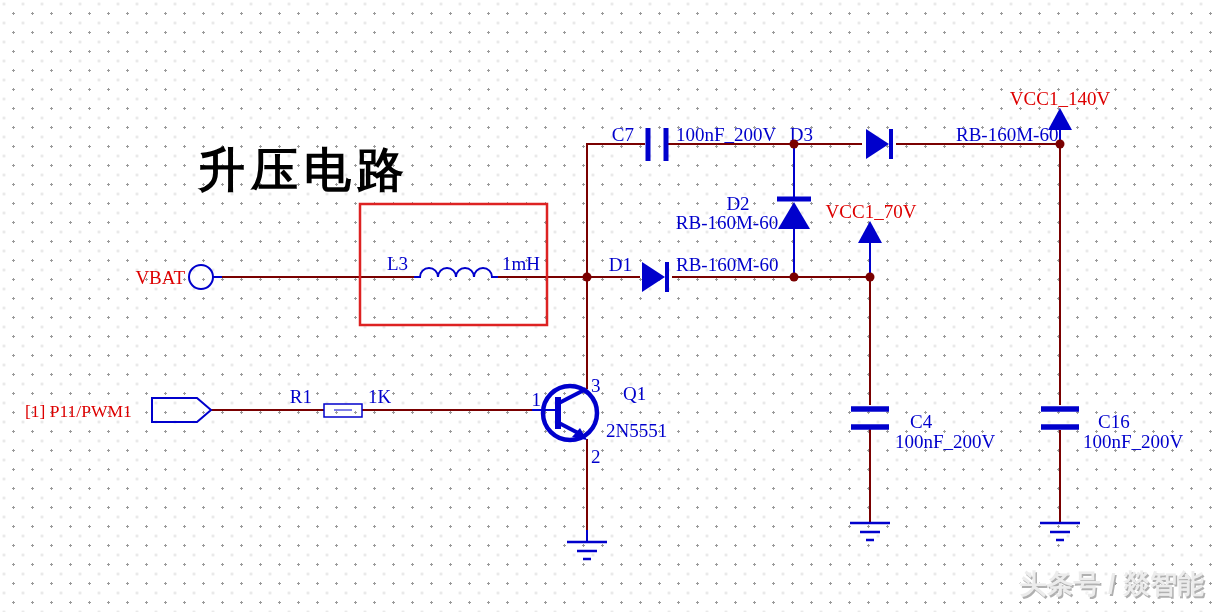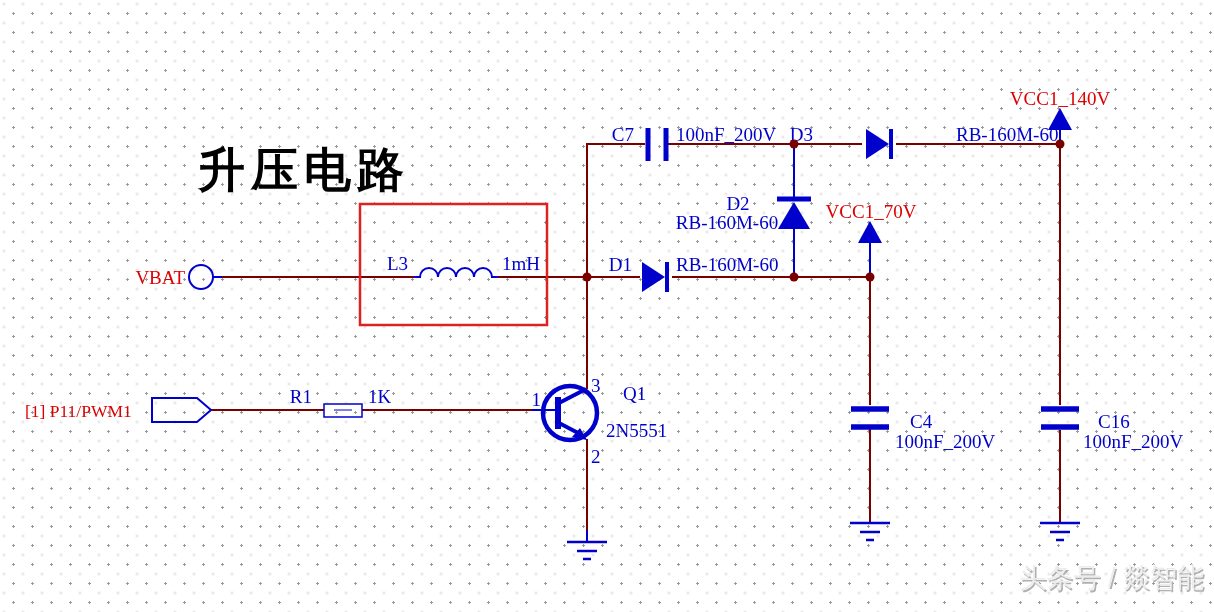--- a/index.html
+++ b/index.html
@@ -18,23 +18,23 @@
   svg{position:absolute;left:0;top:0;}
   svg text{font-family:"Liberation Serif", serif;}
   .sym-txt{font-size:19px;fill:#0000CC;}
   .net-txt{font-size:19px;fill:#DD0000;}
   #page-title{
     position:absolute;left:198px;top:110px;
     font-size:47px;font-weight:bold;color:#000;
     letter-spacing:6px;white-space:nowrap;margin-top:29px;
   }
   #watermark{
-    position:absolute;right:10px;bottom:16px;
+    position:absolute;right:10px;bottom:10px;
     font-family:"Liberation Sans", sans-serif;
-    font-size:27px;font-weight:normal;white-space:nowrap;
+    font-size:27px;font-weight:bold;white-space:nowrap;
     color:#ececec;
     text-shadow:1.5px 1.5px 0 #b0b0b0, -1px -1px 0 #ffffff;
   }
 </style>
 </head>
 <body>
 
 <div id="canvas">
 
   <div id="page-title">升压电路</div>

